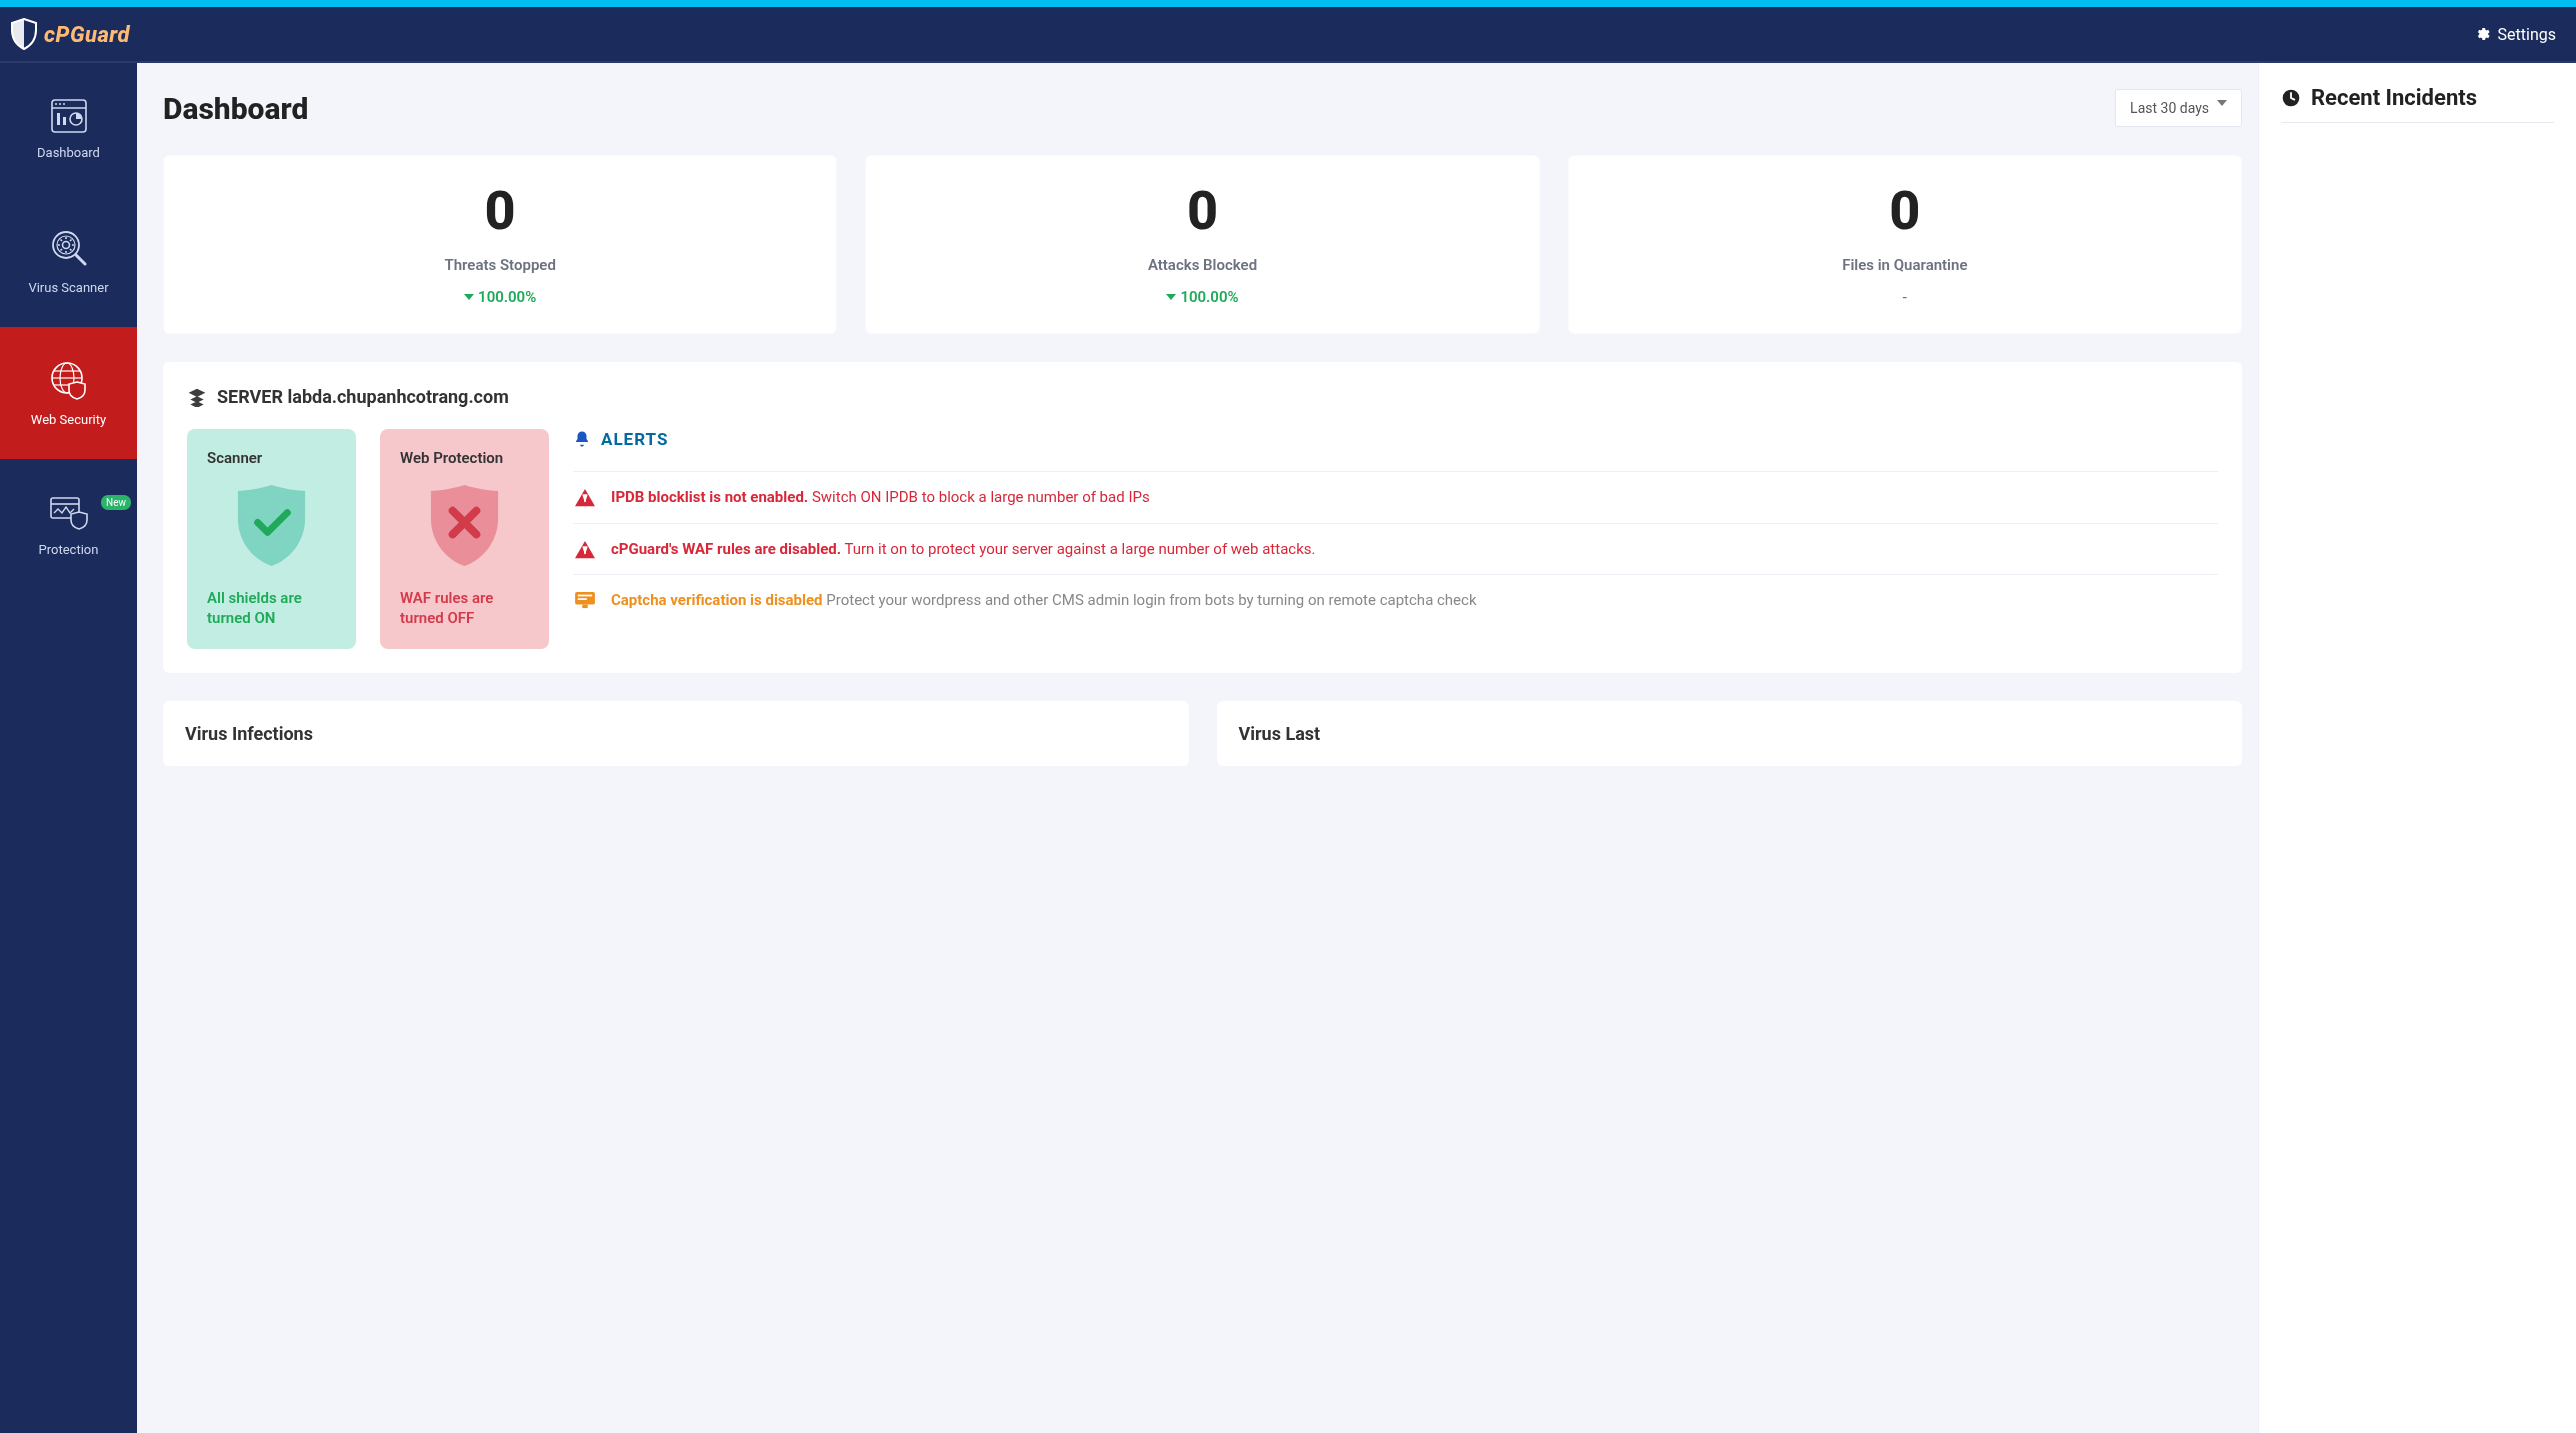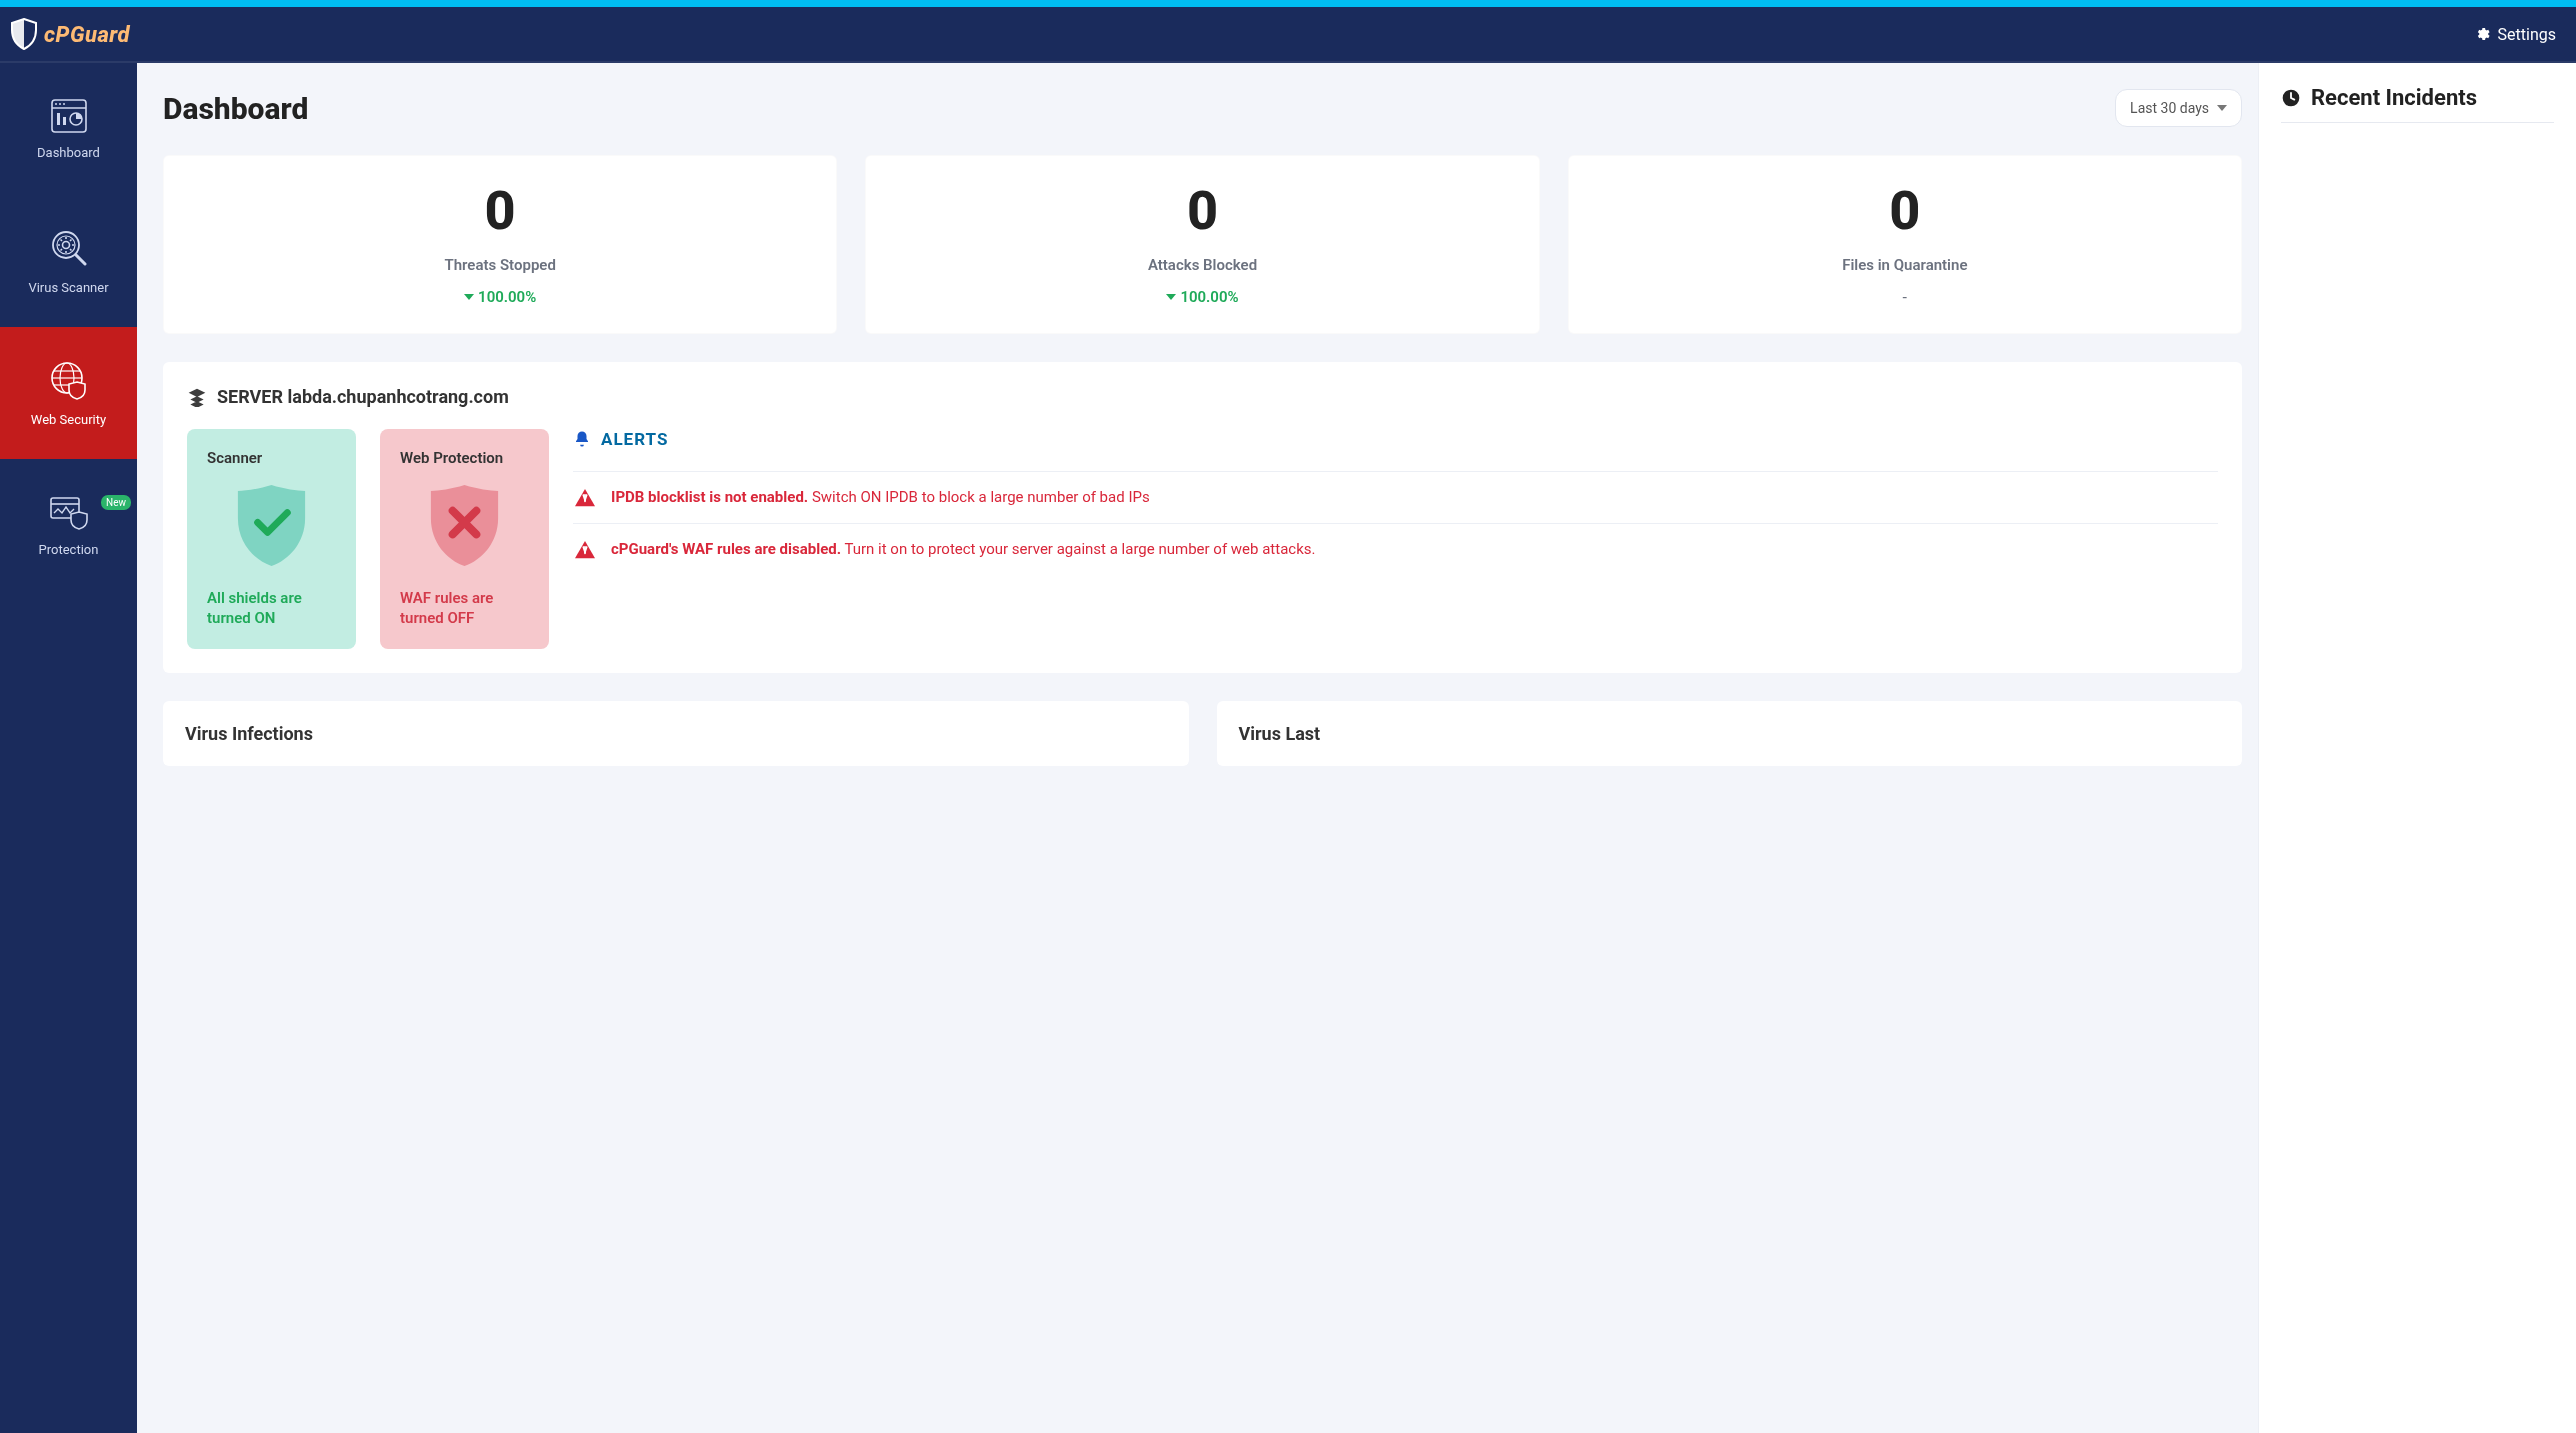--- a/index.html
+++ b/index.html
@@ -31,22 +31,22 @@
   .side-item .badge {
     position: absolute; top: 36px; right: 6px;
     background: #2ab46a; color: #fff; font-size: 10px; padding: 2px 5px; border-radius: 7px;
   }
   .content { flex: 1; padding: 26px 16px 26px 26px; }
   .right-panel { width: 318px; background: #fff; padding: 22px 22px; border-left: 1px solid #eceff5; }
   .right-title { display: flex; align-items: center; gap: 10px; font-size: 22px; font-weight: 700; color: #222; padding-bottom: 12px; border-bottom: 1px solid #e6e9f0; }
   .page-head { display: flex; justify-content: space-between; align-items: center; margin-bottom: 28px; }
   .page-title { font-size: 30px; font-weight: 800; color: #222; }
   .range-picker {
-    background: #fff; border: 1px solid #e2e6ef; border-radius: 12px;
-    padding: 10px 14px; font-size: 14px; color: #555; display: flex; align-items: center; gap: 8px; cursor: pointer;
+    background: #fff; border: 1px solid #e2e6ef; border-radius: 2px;
+    padding: 10px 14px; font-size: 14px; color: #555; display: flex; align-items: flex-start; gap: 8px; cursor: pointer;
   }
   .stat-row { display: flex; gap: 28px; margin-bottom: 28px; }
   .stat-card {
     background: #fff; border-radius: 6px; flex: 1; padding: 28px 18px 26px;
     display: flex; flex-direction: column; align-items: center; text-align: center;
     border: 1px solid rgba(0,0,0,0.02);
   }
   .stat-num { font-size: 54px; font-weight: 800; color: #222; line-height: 1; }
   .stat-label { font-size: 15px; font-weight: 600; color: #6c727f; margin-top: 18px; }
   .stat-delta { color: #1faa59; font-size: 15px; font-weight: 600; margin-top: 14px; display: flex; align-items: center; gap: 4px; }
@@ -242,20 +242,31 @@
               <div class="ic">
                 <svg width="22" height="20" viewBox="0 0 24 22">
                   <path d="M12 1 L23 20 H1 Z" fill="#d9273a"></path>
                   <polyline points="10,7 12,13 14,7" fill="none" stroke="#fff" stroke-width="2"></polyline>
                   <line x1="12" y1="7" x2="12" y2="15" stroke="#fff" stroke-width="2"></line>
                 </svg>
               </div>
               <div class="txt"><span class="bold">cPGuard's WAF rules are disabled.</span> <span class="rest">Turn it on to protect your server against a large number of web attacks.</span></div>
             </div>
 
+            <div class="alert-item orange">
+              <div class="ic">
+                <svg width="22" height="18" viewBox="0 0 24 20">
+                  <rect x="1" y="1" width="22" height="14" rx="2" fill="#ee8f1e"></rect>
+                  <rect x="4" y="4" width="16" height="2" fill="#fff"></rect>
+                  <rect x="4" y="8" width="10" height="2" fill="#fff"></rect>
+                  <rect x="9" y="15" width="6" height="4" fill="#ee8f1e"></rect>
+                </svg>
+              </div>
+              <div class="txt"><span class="bold">Captcha verification is disabled</span> <span class="rest">Protect your wordpress and other CMS admin login from bots by turning on remote captcha check</span></div>
+            </div>
           </div>
         </div>
       </div>
 
       <div class="bottom-row">
         <div class="chart-card">
           <div class="chart-title">Virus Infections</div>
         </div>
         <div class="chart-card">
           <div class="chart-title">Virus Last</div>

